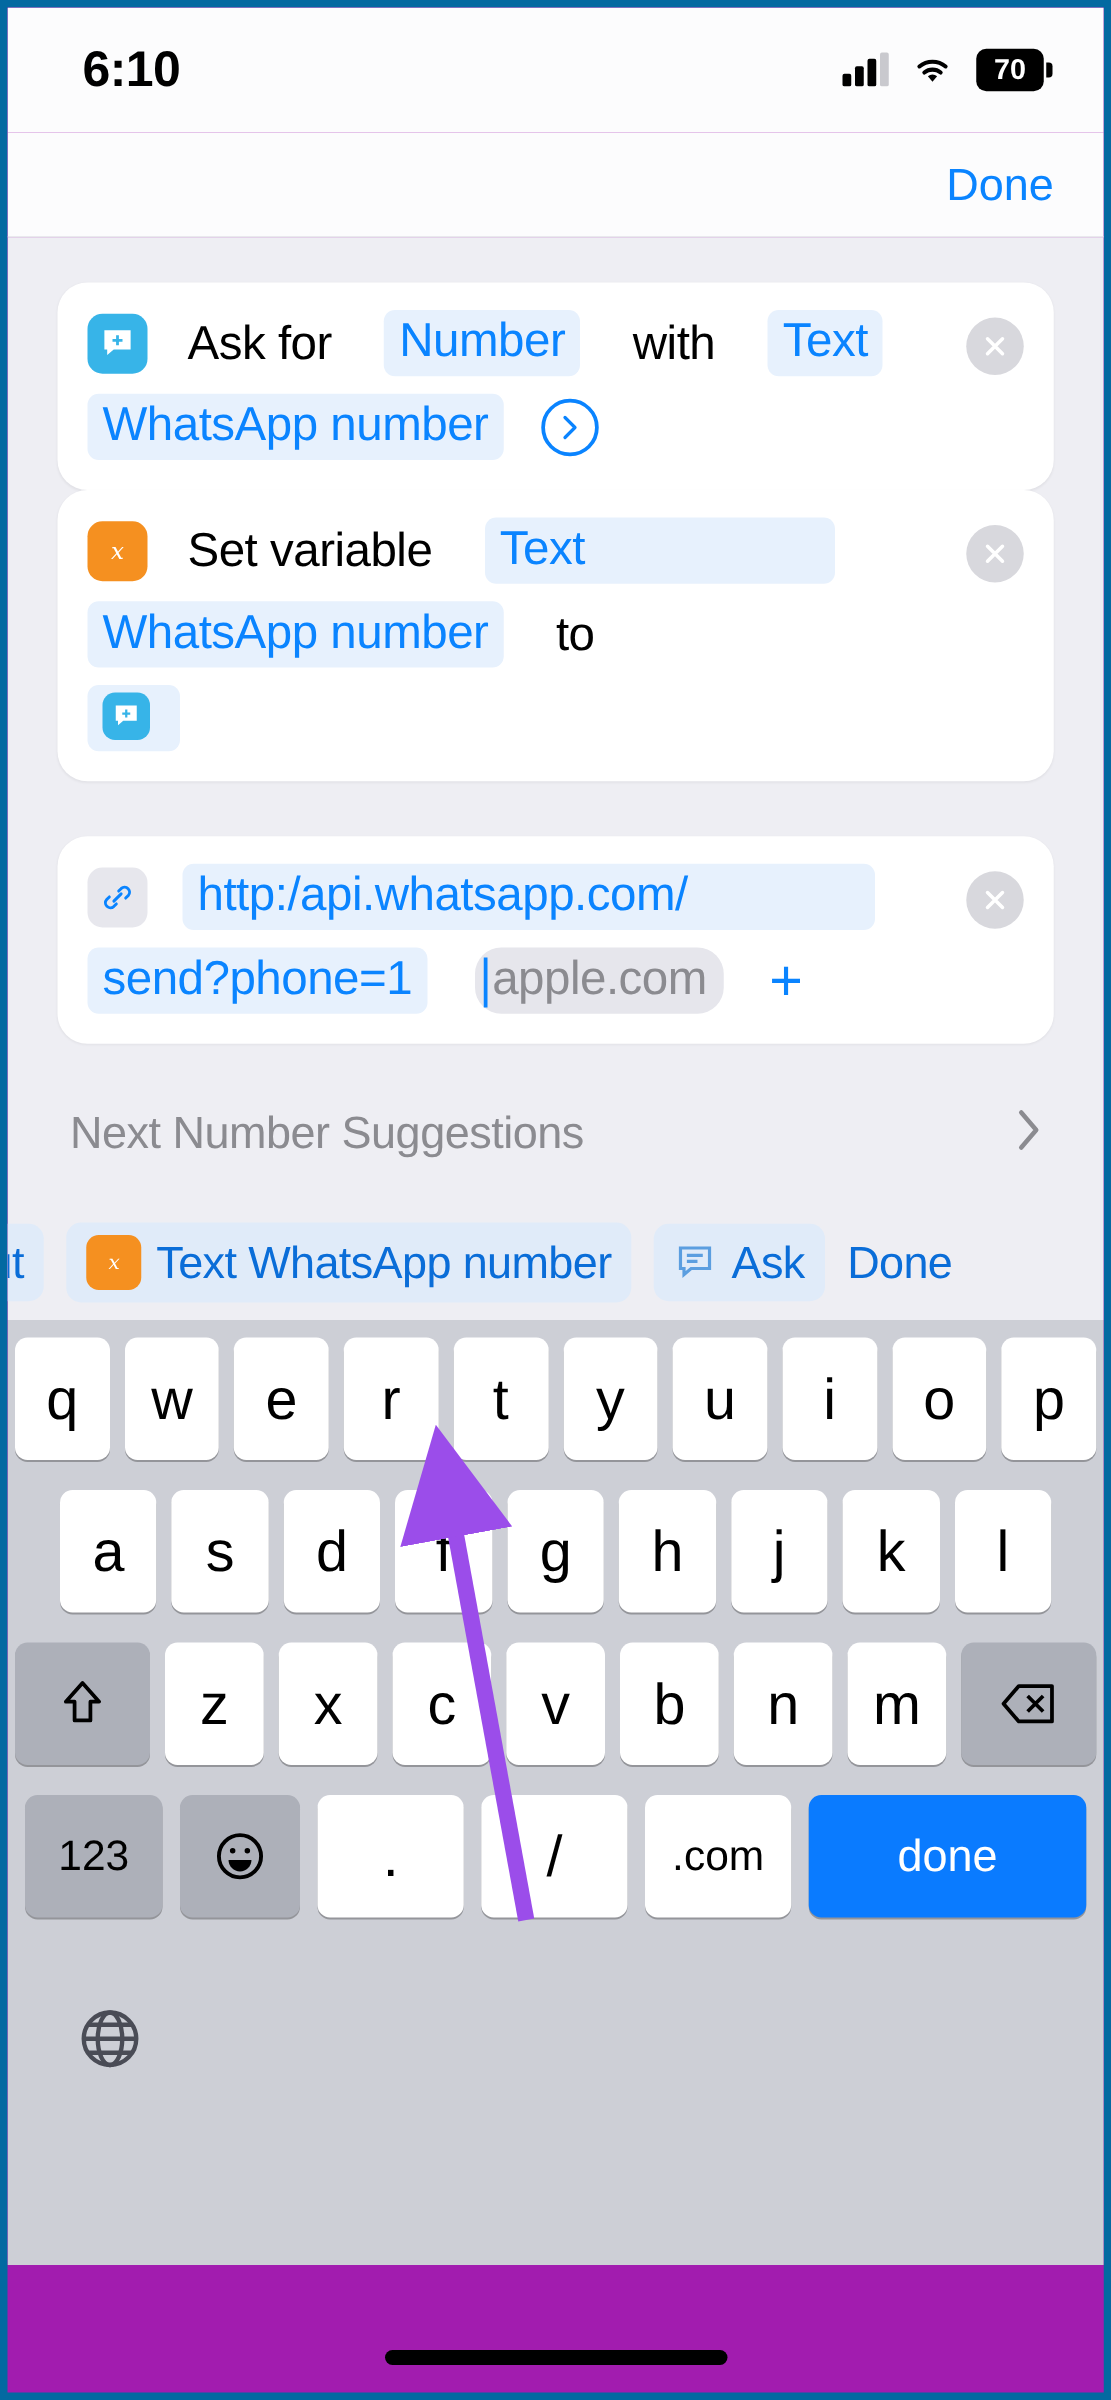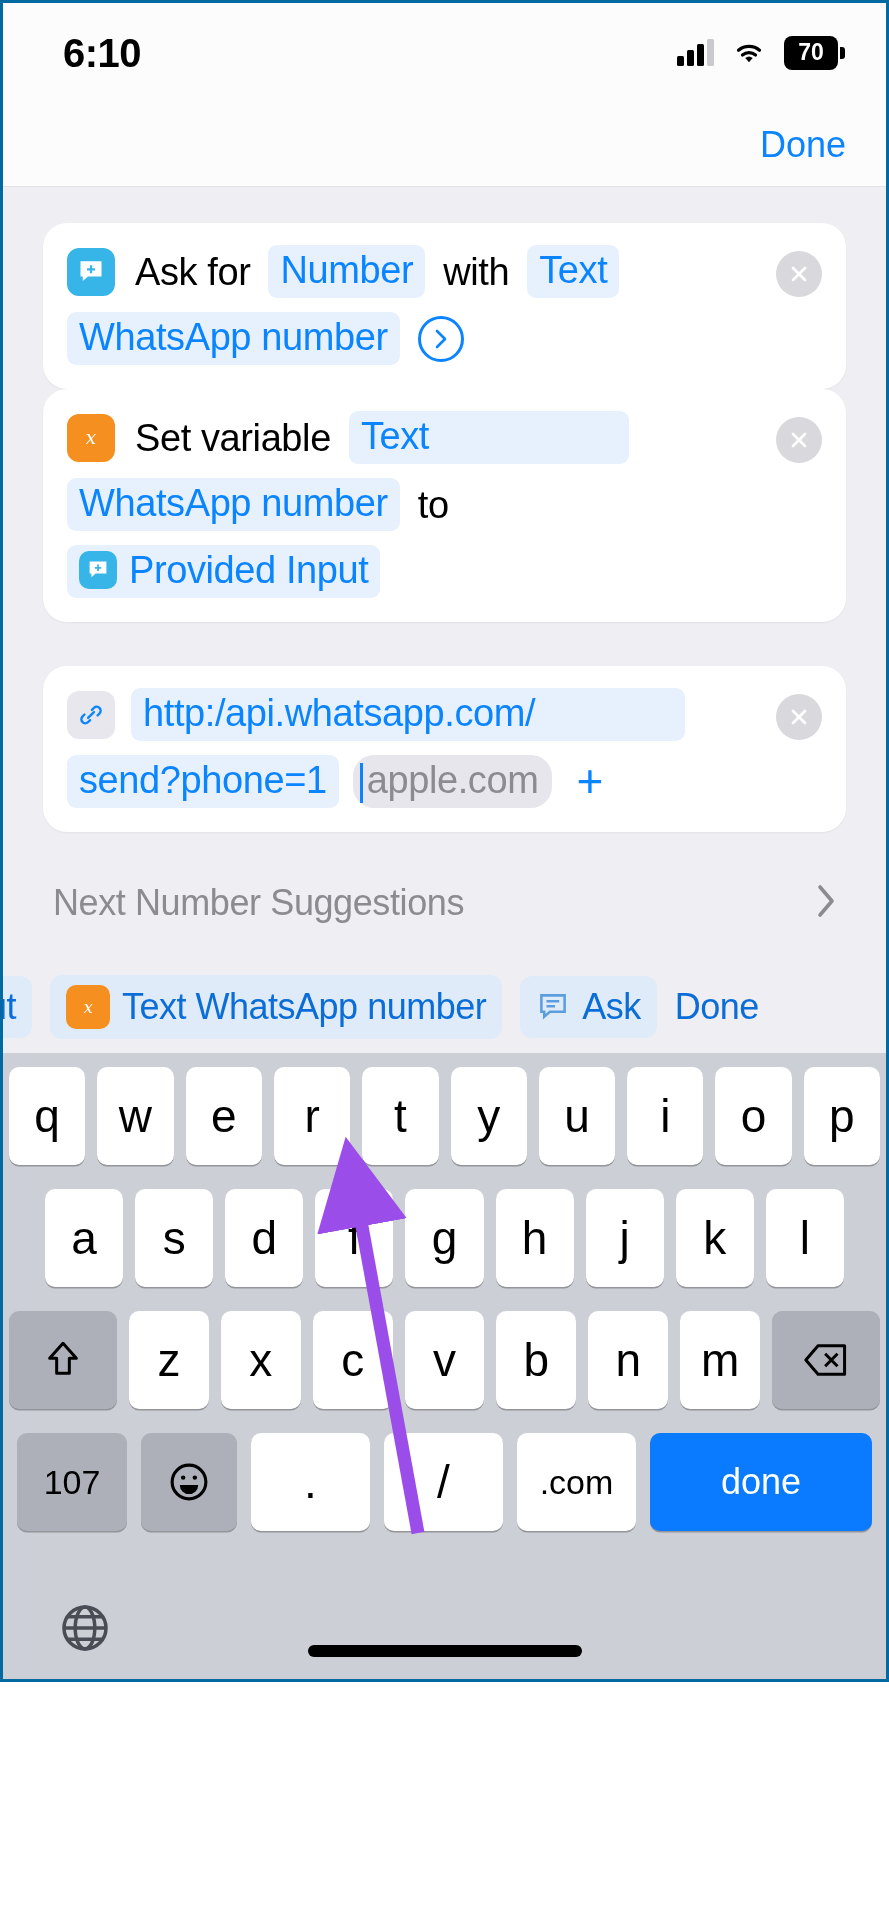--- a/index.html
+++ b/index.html
@@ -8,22 +8,22 @@
     width: 889px;
     height: 1920px;
     overflow: hidden;
     font-family: "Liberation Sans", sans-serif;
     background: #ffffff;
   }
 
   .phone {
     position: relative;
     width: 889px;
-    height: 1682px;
-    border: 3px solid #0369a1;
+    height: 1920px;
+    border: 6px solid #0369a1;
     background: #a21caf;
     overflow: hidden;
   }
 
   
   .status-bar {
     height: 100px;
     background: #fcfcfd;
     display: flex;
     align-items: center;
@@ -129,21 +129,21 @@
     left: 50%;
     width: 4px;
     background: #8e8e93;
     transform: translateX(-50%);
   }
 
   .row {
     display: flex;
     align-items: center;
     flex-wrap: wrap;
-    gap: 0;
+    gap: 12px;
     line-height: 1.0;
   }
   .row + .row { margin-top: 14px; }
 
   .icon-sq {
     width: 48px; height: 48px;
     border-radius: 12px;
     display: inline-flex;
     align-items: center;
     justify-content: center;
@@ -426,21 +426,20 @@
         <span class="plain">to</span>
       </div>
       <div class="row">
         <span class="pill">
           <span class="pill-icon icon-ask">
             <svg width="24" height="24" viewBox="0 0 24 24" fill="#fff">
               <path d="M3.6 3.4h16.8v12.2H9.6l-4.2 3.6v-3.6H3.6z"></path>
               <path d="M11.1 6.6h1.8v2.3h2.3v1.8h-2.3v2.3h-1.8v-2.3H8.8V8.9h2.3z" fill="#37b4e8"></path>
             </svg>
           </span>
-          <span>Provided Input</span>
         </span>
       </div>
     </div>
 
     <div class="card" style="margin-top:44px;">
       <div class="close-btn">
         <svg width="22" height="22" viewBox="0 0 22 22">
             <path d="M5 5l12 12M17 5L5 17" stroke="#fff" stroke-width="2.8" stroke-linecap="round"></path>
           </svg>
       </div>
@@ -534,21 +533,21 @@
         <div class="key">m</div>
         <span id="row3" style="display:contents;"></span>
       <div class="key dark wide-sm">
         <svg width="46" height="38" viewBox="0 0 26 20" fill="none" stroke="#000" stroke-width="1.7" stroke-linejoin="round">
           <path d="M8.5 2h15v16h-15L1.6 10z"></path>
           <path d="M12.5 6.5l7 7M19.5 6.5l-7 7"></path>
         </svg>
       </div>
     </div>
     <div class="krow r4">
-      <div class="key dark num">107</div>
+      <div class="key dark num">123</div>
       <div class="key dark emoji">
         <svg width="44" height="44" viewBox="0 0 24 24" fill="none" stroke="#000" stroke-width="1.7">
           <circle cx="12" cy="12" r="9.2"></circle>
           <circle cx="8.8" cy="9.6" r="1.2" fill="#000" stroke="none"></circle>
           <circle cx="15.2" cy="9.6" r="1.2" fill="#000" stroke="none"></circle>
           <path d="M7 13.6h10a5 5 0 0 1-10 0z" fill="#000" stroke="none"></path>
         </svg>
       </div>
       <div class="key dot">.</div>
       <div class="key slash">/</div>

